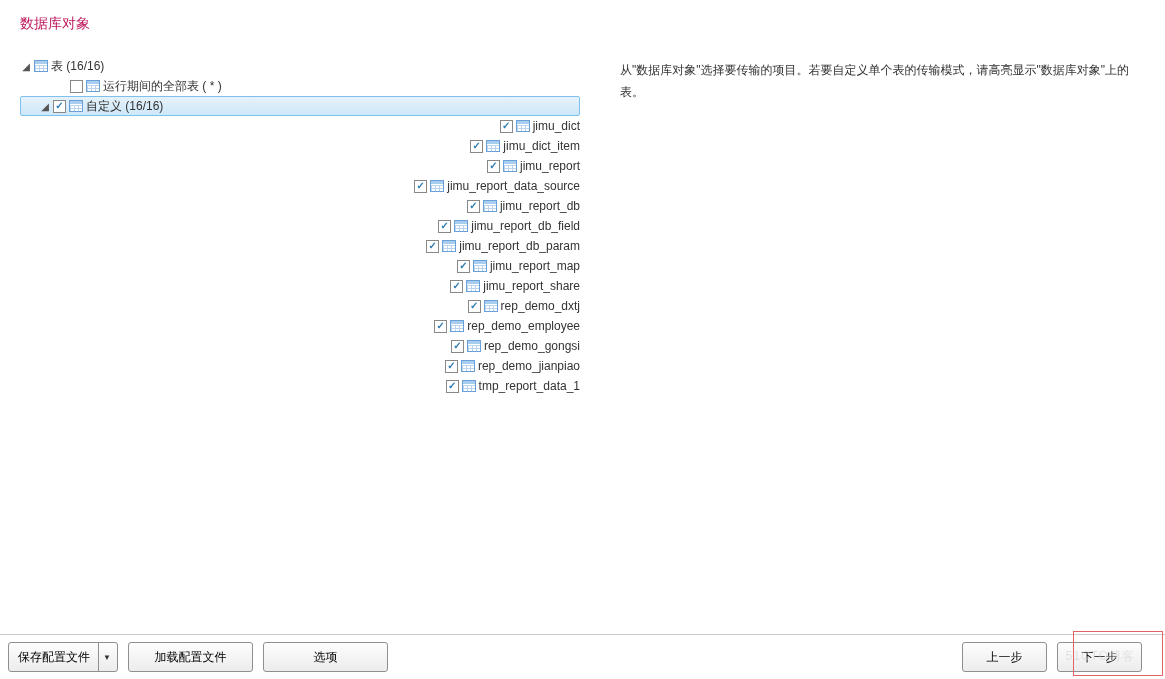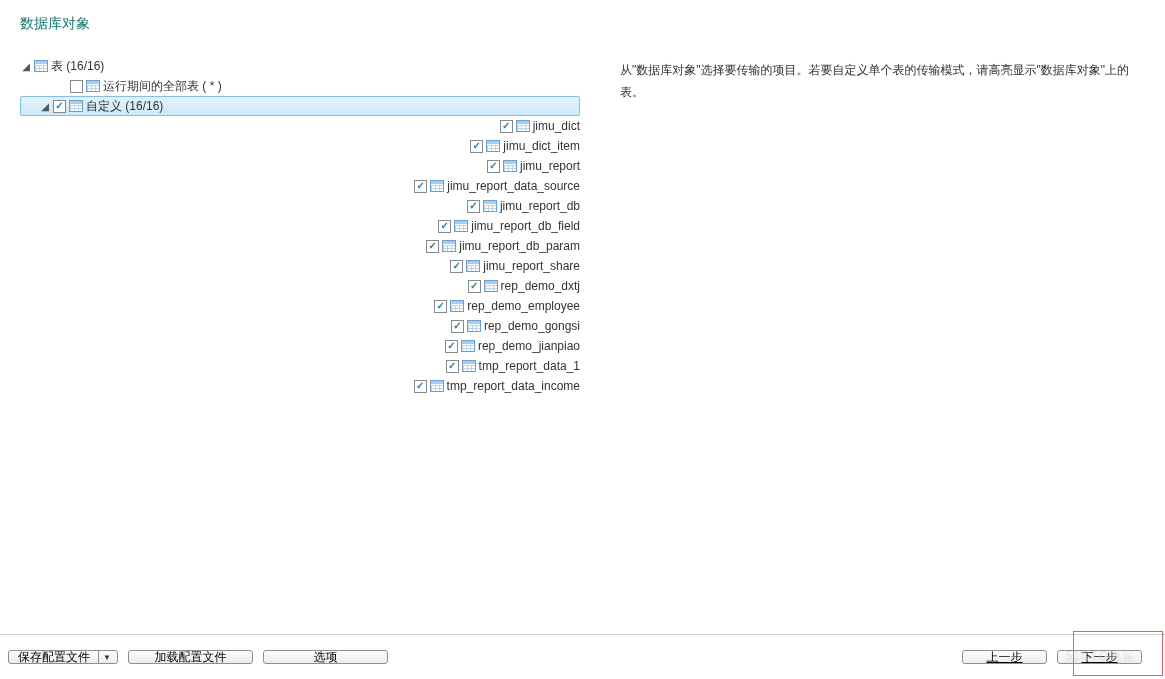--- a/index.html
+++ b/index.html
@@ -10,21 +10,21 @@
     background: #fff;
     width: 1165px;
     height: 679px;
     position: relative;
     overflow: hidden;
   }
   .header {
     padding: 15px 20px 10px 20px;
   }
   .header-title {
-    color: #0f766e;
+    color: #be185d;
     font-size: 14px;
   }
   .content {
     display: flex;
     position: absolute;
     top: 50px;
     left: 0;
     right: 0;
     bottom: 50px;
   }
@@ -124,21 +124,21 @@
     position: absolute;
     left: 0; right: 0; bottom: 0;
     height: 45px;
     border-top: 1px solid #ccc;
     display: flex;
     align-items: center;
     padding: 0 8px;
     background: #fff;
   }
   .btn {
-    height: 14px;
+    height: 30px;
     min-width: 125px;
     background: linear-gradient(#fdfdfd, #ececec);
     border: 1px solid #8f8f8f;
     border-radius: 3px;
     font-size: 12px;
     cursor: pointer;
     display: inline-flex;
     align-items: center;
     justify-content: center;
     margin-right: 10px;
@@ -161,21 +161,20 @@
     top: 0; bottom: 0;
     width: 14px;
     display: flex;
     align-items: center;
     justify-content: center;
     font-size: 8px;
     color: #333;
   }
   .btn-small {
     min-width: 85px;
-    text-decoration: underline;
   }
   .footer-spacer { flex: 1; }
   .highlight-box {
     position: absolute;
     border: 1px solid #e06666;
     pointer-events: none;
   }
   .watermark {
     position: absolute;
     right: 30px;
@@ -278,20 +277,28 @@
             <span class="grid"></span>
           </span>
           <span class="label">jimu_report_db_param</span>
         </div>
         <div class="tree-row indent-3">
           <span class="spacer-expander"></span>
           <span class="checkbox checked"></span>
           <span class="table-icon">
             <span class="grid"></span>
           </span>
+          <span class="label">jimu_report_map</span>
+        </div>
+        <div class="tree-row indent-3">
+          <span class="spacer-expander"></span>
+          <span class="checkbox checked"></span>
+          <span class="table-icon">
+            <span class="grid"></span>
+          </span>
           <span class="label">jimu_report_share</span>
         </div>
         <div class="tree-row indent-3">
           <span class="spacer-expander"></span>
           <span class="checkbox checked"></span>
           <span class="table-icon">
             <span class="grid"></span>
           </span>
           <span class="label">rep_demo_dxtj</span>
         </div>
@@ -319,28 +326,20 @@
           </span>
           <span class="label">rep_demo_jianpiao</span>
         </div>
         <div class="tree-row indent-3">
           <span class="spacer-expander"></span>
           <span class="checkbox checked"></span>
           <span class="table-icon">
             <span class="grid"></span>
           </span>
           <span class="label">tmp_report_data_1</span>
-        </div>
-        <div class="tree-row indent-3">
-          <span class="spacer-expander"></span>
-          <span class="checkbox checked"></span>
-          <span class="table-icon">
-            <span class="grid"></span>
-          </span>
-          <span class="label">tmp_report_data_income</span>
         </div>
       </div>
 
   </div>
   <div class="right-panel">
     <span>从"数据库对象"选择要传输的项目。若要自定义单个表的传输模式，请高亮显示"数据库对象"上的表。</span>
   </div>
 </div>
 
 <div class="footer">

